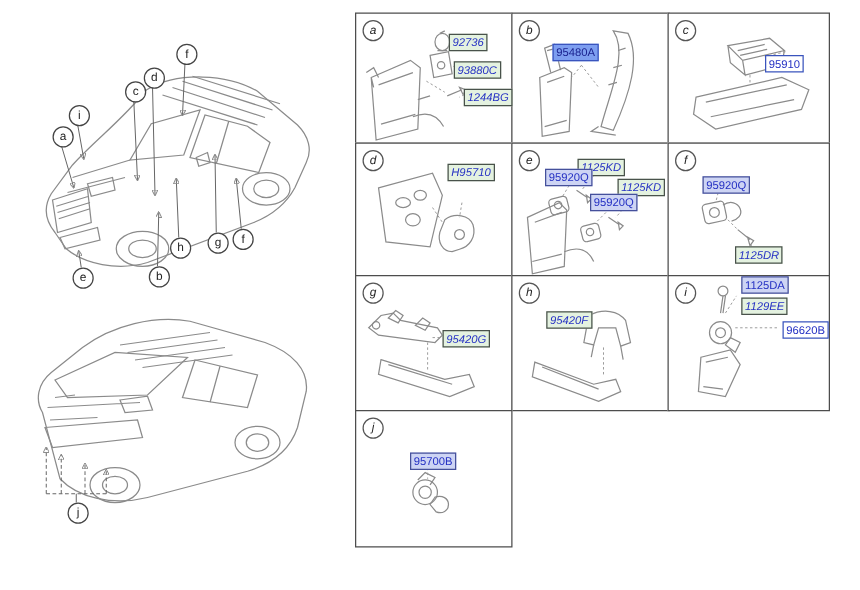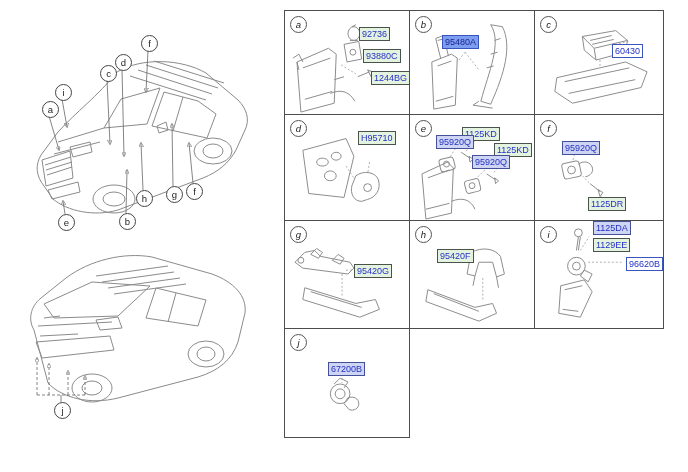--- a/index.html
+++ b/index.html
@@ -17,21 +17,21 @@
   .sketch{position:absolute;left:0;top:0;width:100%;height:100%;z-index:1;}
   .sketch path,.sketch ellipse,.sketch circle,.sketch rect,.sketch line,.sketch polyline{
     stroke:#8b8b8b;fill:none;stroke-width:1;
   }
   .sketch .lead{stroke:#9a9a9a;stroke-dasharray:2 2;stroke-width:0.8;}
   
   .tag{
     position:absolute;z-index:4;font-size:9px;line-height:10px;padding:1px 2px;
     border:1px solid #49524b;color:#2531c3;white-space:nowrap;cursor:pointer;
   }
-  .tag--green{background:#e4f2e0;border-color:#49524b;}
+  .tag--green{background:#e4f2e0;border-color:#49524b;font-style:italic;}
   .tag--lav{background:#cdd4f4;border-color:#45509b;}
   .tag--sel{background:#7d9ef0;border-color:#3a54bd;color:#1b2390;}
   .tag--plain{background:#ffffff;border-color:#3a54bd;}
   
   .vehicle-pane{position:absolute;left:0;top:0;width:282px;height:472px;}
   .car-svg{position:absolute;left:0;}
   .car-svg path,.car-svg ellipse,.car-svg line,.car-svg polyline{stroke:#8b8b8b;fill:none;stroke-width:1;}
   .car-svg .callout-line{stroke:#666;stroke-width:0.8;}
   .car-svg .dash{stroke:#666;stroke-width:0.8;stroke-dasharray:3 2;}
   .callout{
@@ -197,21 +197,21 @@
     <span class="cell-letter">
         <i>c</i>
       </span>
     <svg class="sketch" viewBox="0 0 130 105">
       <path d="M48,26 L82,20 L94,30 L60,38 Z M48,26 L50,40 L62,50 L60,38 M94,30 L92,42 L62,50"></path>
       <path d="M56,30 L78,25 M58,34 L80,29"></path>
       <path d="M22,68 L92,52 L114,62 L108,78 L38,94 L20,82 Z M30,72 L96,58 M34,84 L102,70"></path>
       <line class="lead" x1="95" y1="31" x2="78" y2="35"></line>
       <line class="lead" x1="66" y1="50" x2="66" y2="58"></line>
     </svg>
-    <span class="tag tag--plain" style="left:77px;top:33px">60430</span>
+    <span class="tag tag--plain" style="left:77px;top:33px">95910</span>
   </section>
 
   <section class="cell" style="left:284px;top:114px;width:126px;height:107px">
     <span class="cell-letter">
         <i>d</i>
       </span>
     <svg class="sketch" viewBox="0 0 126 107">
       <path d="M18,36 L62,24 L70,42 L60,84 L24,80 Z"></path>
       <ellipse cx="38" cy="48" rx="6" ry="4"></ellipse>
       <ellipse cx="52" cy="42" rx="5" ry="4"></ellipse>
@@ -317,16 +317,16 @@
     <span class="cell-letter">
         <i>j</i>
       </span>
     <svg class="sketch" viewBox="0 0 126 110">
       <circle cx="56" cy="66" r="10"></circle>
       <circle cx="56" cy="66" r="5"></circle>
       <path d="M64,70 C70,68 75,71 75,76 C75,81 70,84 65,82 L60,76 Z"></path>
       <path d="M50,56 L56,50 L64,54 L60,60"></path>
       <line class="lead" x1="58" y1="46" x2="58" y2="55"></line>
     </svg>
-    <span class="tag tag--lav" style="left:43px;top:33px">67200B</span>
+    <span class="tag tag--lav" style="left:43px;top:33px">95700B</span>
   </section>
 
 </div>
 
 </body></html>

